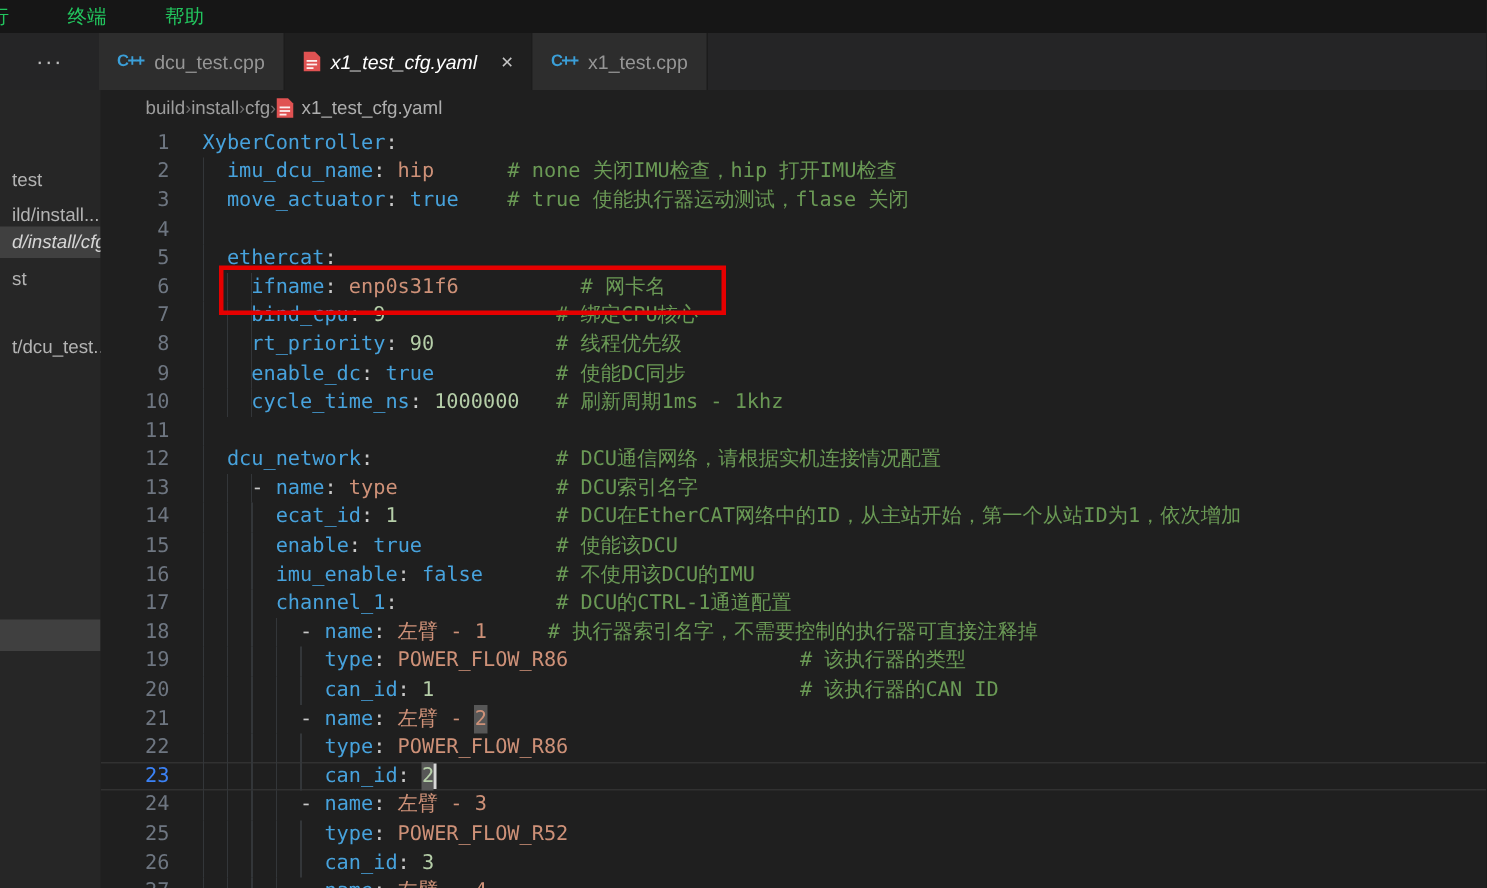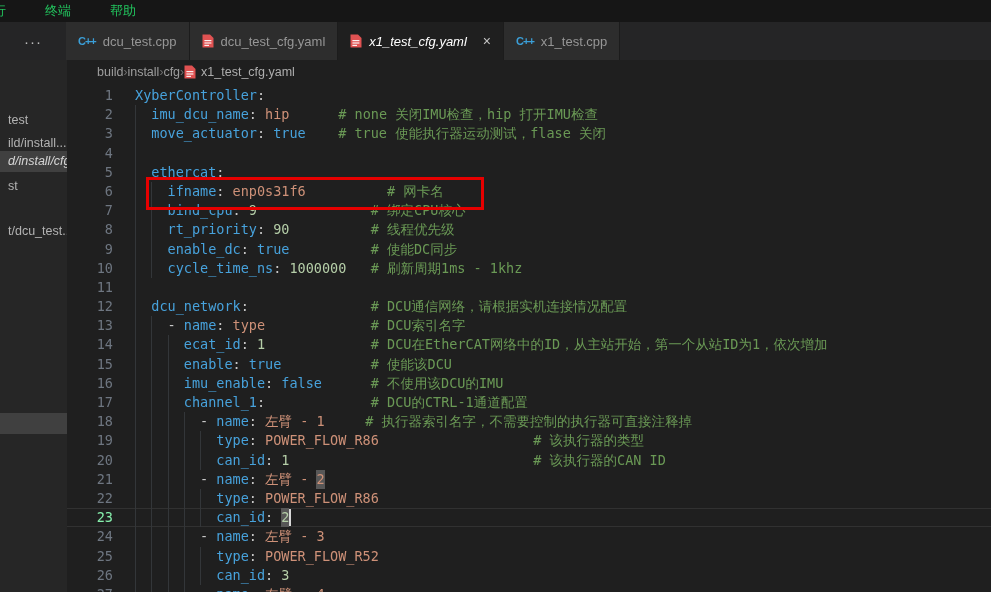--- a/index.html
+++ b/index.html
@@ -33,21 +33,21 @@
   
   .breadcrumb{height:24px;flex:none;display:flex;align-items:center;padding-left:30px;font-size:12.5px;color:#9d9d9d;gap:0;white-space:nowrap;}
   .crumb-sep{color:#707070;font-size:12px;}
   .crumb-file{display:flex;align-items:center;gap:5px;color:#aeaeae;}
 
   
   .editor{flex:1;position:relative;overflow:hidden;font-family:"DejaVu Sans Mono","Liberation Mono",monospace;font-size:13.5px;padding-top:2px;}
   .row{display:flex;height:19.2px;line-height:19.2px;white-space:pre;position:relative;}
   .ln{width:46px;text-align:right;color:#6e7681;flex:none;margin-right:22px;user-select:none;}
   .row.cur{box-shadow:inset 0 1px 0 #313131, inset 0 -1px 0 #313131;}
-  .row.cur .ln{color:#86efac;}
+  .row.cur .ln{color:#3b82f6;}
   .sg{display:inline-block;}
   .k{color:#47a2dc;} .b{color:#47a2dc;} .s{color:#ce9178;} .n{color:#b5cea8;}
   .c{color:#6a9955;} .p{color:#c8c8c8;}
   .hl{background:#575757;}
   .cursor{border-left:2px solid #d7d7d7;height:17px;align-self:center;}
   .ind{background:repeating-linear-gradient(to right,#333639 0 1px,transparent 1px 2ch);color:#c8c8c8;}
   .redbox{position:absolute;left:79px;top:-5px;width:332px;height:27px;border:3px solid #e60000;pointer-events:none;z-index:5;}
 </style>
 </head>
 <body>
@@ -59,31 +59,20 @@
     <span class="menu-item">终端</span>
     <span class="menu-item">帮助</span>
   </div>
 
   <div class="tabbar">
     <span class="overflow">···</span>
     <div class="tabs" id="tabs">
         <div class="tab">
           <span class="cpp-glyph" style="display: inline-flex; align-items: center; color: rgb(59, 159, 216);">C++</span>
           <span class="tab-label">dcu_test.cpp</span>
-        </div>
-        <div class="tab">
-          <span style="display: inline-flex; align-items: center;">
-            <svg width="12" height="14" viewBox="0 0 12 14">
-              <path d="M0.5 0.5h7.5l3.5 3.5v9.5h-11z" fill="#e05252"></path>
-              <rect x="2.4" y="6" width="7" height="1.2" fill="#fff" opacity=".9"></rect>
-              <rect x="2.4" y="8.4" width="7" height="1.2" fill="#fff" opacity=".9"></rect>
-              <rect x="2.4" y="10.8" width="4.6" height="1.2" fill="#fff" opacity=".9"></rect>
-            </svg>
-          </span>
-          <span class="tab-label">dcu_test_cfg.yaml</span>
         </div>
         <div class="tab active">
           <span style="display: inline-flex; align-items: center;">
             <svg width="12" height="14" viewBox="0 0 12 14">
               <path d="M0.5 0.5h7.5l3.5 3.5v9.5h-11z" fill="#e05252"></path>
               <rect x="2.4" y="6" width="7" height="1.2" fill="#fff" opacity=".9"></rect>
               <rect x="2.4" y="8.4" width="7" height="1.2" fill="#fff" opacity=".9"></rect>
               <rect x="2.4" y="10.8" width="4.6" height="1.2" fill="#fff" opacity=".9"></rect>
             </svg>
           </span>

